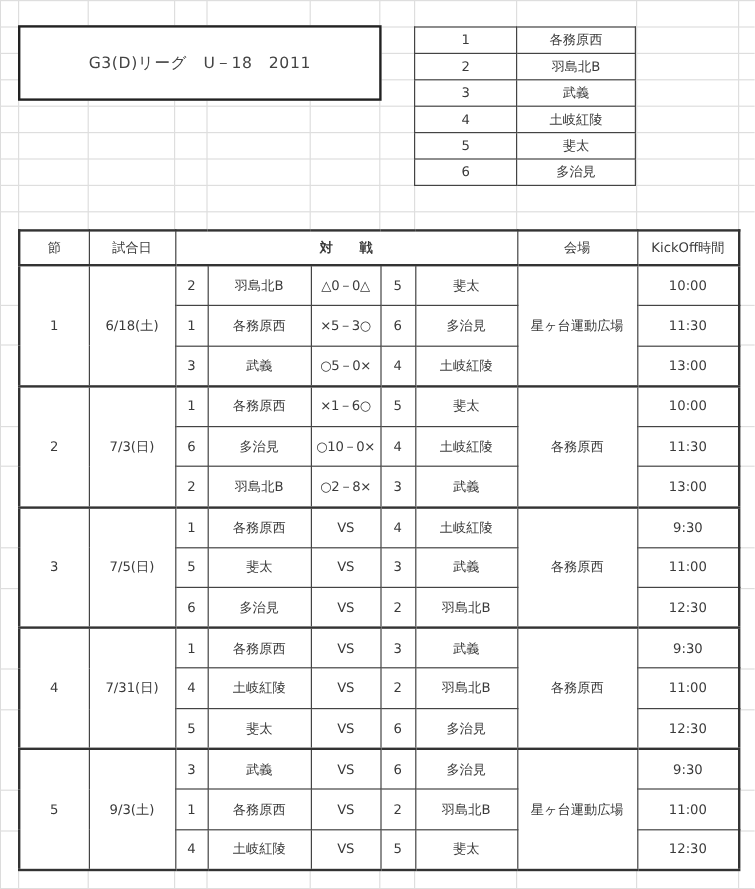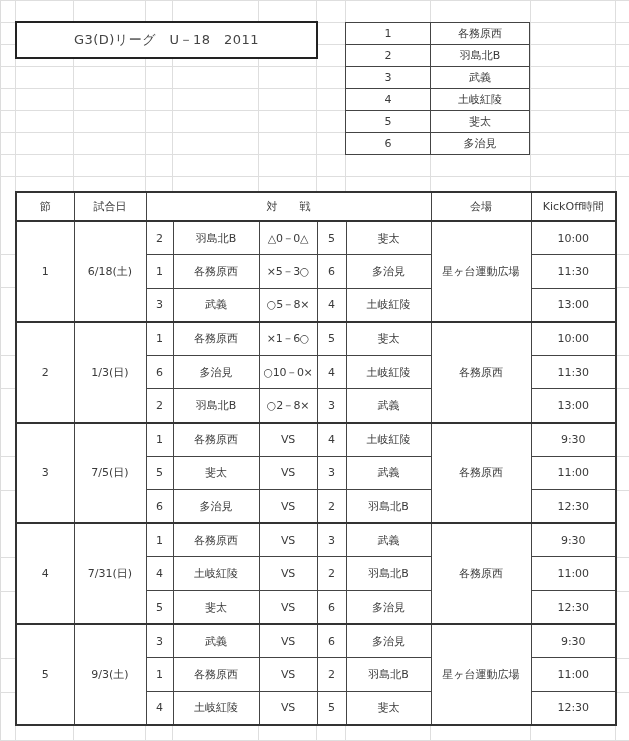--- a/index.html
+++ b/index.html
@@ -12,41 +12,41 @@
     background-color: #ffffff;
     background-image:
       linear-gradient(to right, #dcdcdc 1px, transparent 1px),
       linear-gradient(to bottom, #dcdcdc 1px, transparent 1px);
   }
   .grid-bg { position: absolute; left: 0; top: 0; width: 629px; height: 741px; }
   .vline { position: absolute; top: 0; width: 1px; height: 741px; background: #dedede; }
   .hline { position: absolute; left: 0; height: 1px; width: 629px; background: #dedede; }
 
   .title-box {
-    position: absolute; left: 15px; top: 21px; width: 303px; height: 38px;
+    position: absolute; left: 15px; top: 21px; width: 303px; height: 63px;
     border: 2px solid #222222; background: #ffffff;
     display: flex; align-items: center; justify-content: center;
     font-size: 13px; color: #444444; letter-spacing: 0.5px;
   }
 
   table { border-collapse: collapse; position: absolute; background: #ffffff; table-layout: fixed; }
   td, th { text-align: center; vertical-align: middle; font-weight: normal; color: #3a3a3a; white-space: nowrap; overflow: hidden; }
 
   .team-list { left: 345px; top: 22px; border: 1.5px solid #333333; }
   .team-list td { height: 22px; border: 1px solid #444444; font-size: 11px; }
 
   .schedule { left: 15px; top: 191px; border: 2px solid #333333; }
   .schedule th { height: 29px; border: 1px solid #444444; border-bottom: 2px solid #333333; font-size: 11px; }
   .schedule td { height: 33.6px; border: 1px solid #444444; font-size: 11px; }
   .schedule tr.block-end td { border-bottom: 2px solid #333333; }
   .schedule td.round, .schedule td.date, .schedule td.venue { border-bottom: 2px solid #333333; }
   .schedule td.num { font-size: 11px; }
   .schedule td.score { font-size: 11px; letter-spacing: -0.3px; }
   .schedule td.time { font-size: 11px; }
-  .th-match span { display: inline-block; }
+  .th-match span { display: inline-block; font-weight: bold; }
 </style>
 </head>
 <body>
 
 <div class="grid-bg">
   <div class="vline" style="left:15px"></div>
   <div class="vline" style="left:73px"></div>
   <div class="vline" style="left:145px"></div>
   <div class="vline" style="left:172px"></div>
   <div class="vline" style="left:258px"></div>
@@ -152,29 +152,29 @@
       <td class="num">1</td>
       <td>各務原西</td>
       <td class="score">×5－3○</td>
       <td class="num">6</td>
       <td>多治見</td>
       <td class="time">11:30</td>
     </tr>
     <tr class="block-end">
       <td class="num">3</td>
       <td>武義</td>
-      <td class="score">○5－8×</td>
+      <td class="score">○5－0×</td>
       <td class="num">4</td>
       <td>土岐紅陵</td>
       <td class="time">13:00</td>
     </tr>
 
     <tr>
       <td rowspan="3" class="round">2</td>
-      <td rowspan="3" class="date">1/3(日)</td>
+      <td rowspan="3" class="date">7/3(日)</td>
       <td class="num">1</td>
       <td>各務原西</td>
       <td class="score">×1－6○</td>
       <td class="num">5</td>
       <td>斐太</td>
       <td rowspan="3" class="venue">各務原西</td>
       <td class="time">10:00</td>
     </tr>
     <tr>
       <td class="num">6</td>

